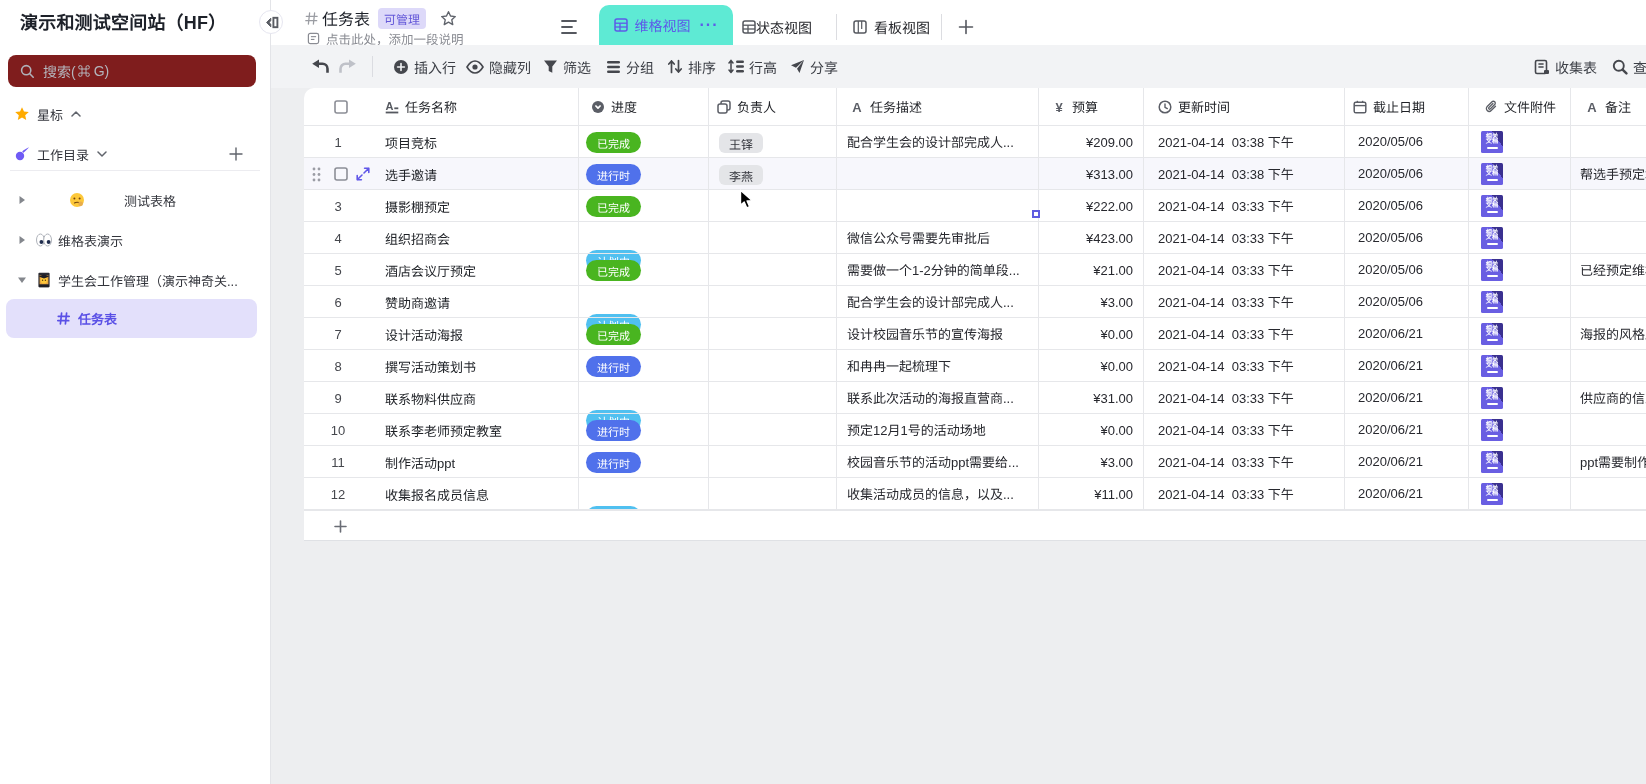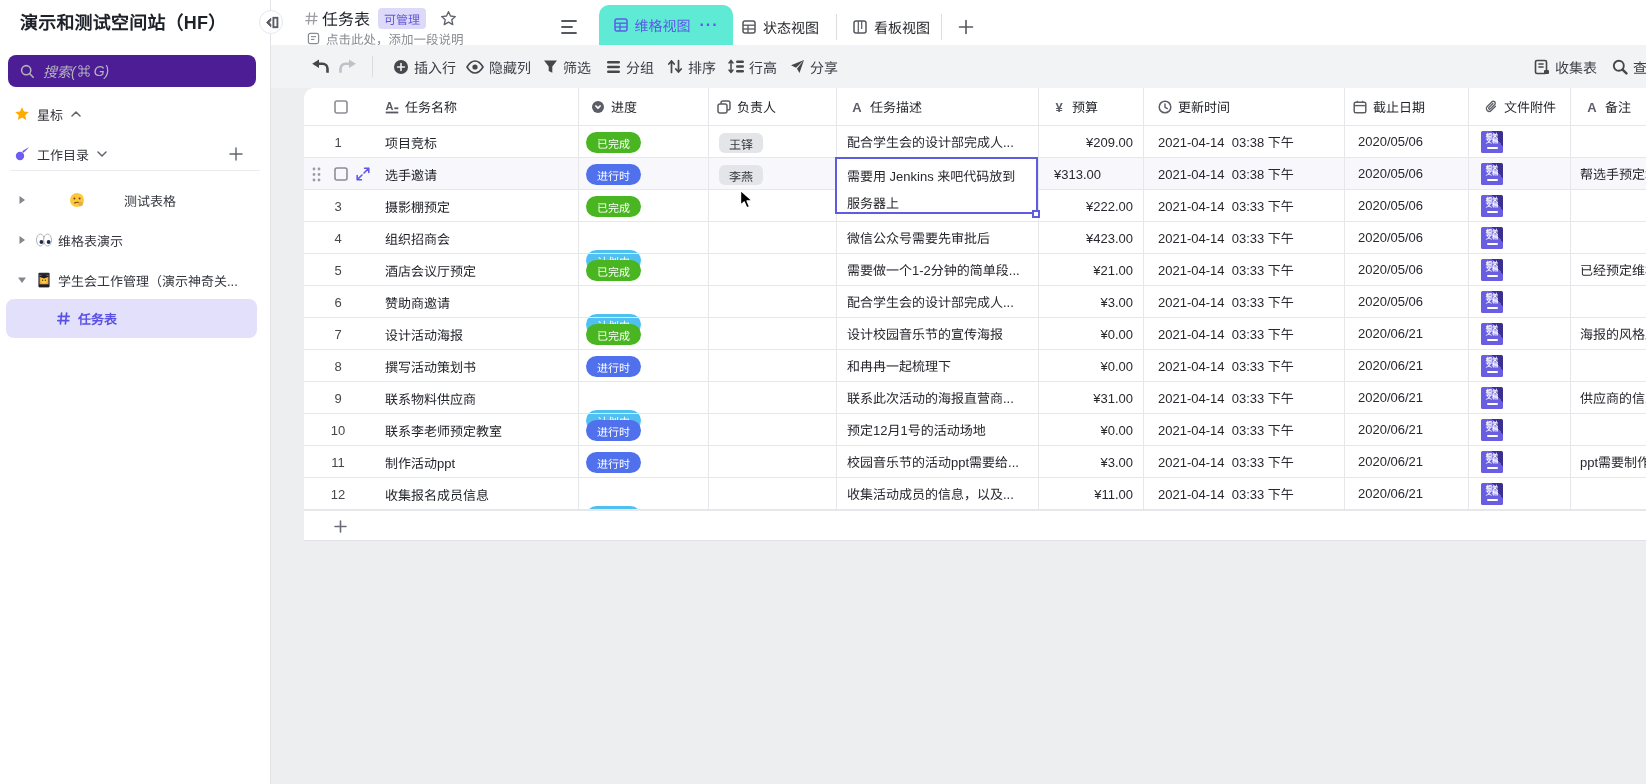--- a/index.html
+++ b/index.html
@@ -4,21 +4,21 @@
 <style>
   * { margin:0; padding:0; box-sizing:border-box; }
   html,body { width:1646px; height:784px; overflow:hidden; }
   body { font-family:"Liberation Sans",sans-serif; background:#fff; position:relative; color:#1d2025; }
   .abs { position:absolute; }
   svg { display:block; }
 
   
   #sidebar { position:absolute; left:0; top:0; width:271px; height:784px; background:#fff; border-right:1px solid #e3e4e8; }
   #sb-title { position:absolute; left:20px; top:8px; font-size:18px; font-weight:bold; color:#1d2129; letter-spacing:0.2px; }
-  #sb-search { position:absolute; left:8px; top:55px; width:248px; height:32px; background:#4c1d95; border-radius:8px; display:flex; align-items:center; padding-left:12px;font-style:italic; }
+  #sb-search { position:absolute; left:8px; top:55px; width:248px; height:32px; background:#7f1d1d; border-radius:8px; display:flex; align-items:center; padding-left:12px; }
   #sb-search .ph { color:#b4b6bd; font-size:14px; margin-left:8px; }
   .sbrow { position:absolute; left:0; width:271px; height:24px; display:flex; align-items:center; font-size:13px; color:#33353c; }
   .tree-emoji { width:16px; height:16px; margin-right:6px; position:relative; }
 
   
   #main { position:absolute; left:271px; top:0; width:1375px; height:784px; background:#fff; }
   #collapse-btn { position:absolute; left:-12px; top:10px; width:24px; height:24px; background:#fff; border:1px solid #e6e6f0; border-radius:50%; z-index:5; display:flex; align-items:center; justify-content:center; }
   #doc-title { position:absolute; left:34px; top:6px; display:flex; align-items:center; }
   #doc-title .h { font-size:16px; font-weight:500; color:#1d2129; margin-left:4px; }
   #badge { background:#ddd9f9; color:#6357d8; font-size:12px; border-radius:4px; padding:2px 6px; margin-left:8px; }
@@ -190,21 +190,21 @@
     <span class="tabtxt" style="color:#5d5be8;margin-left:7px;font-weight:500">维格视图</span>
     <span style="color:#5d5be8;font-weight:bold;margin-left:9px;letter-spacing:1px">···</span>
   </div>
   <div class="abs" style="left:471px;top:17px;display:flex;align-items:center">
     <svg width="14" height="14" viewBox="0 0 14 14">
         <rect x="1" y="1" width="12" height="12" rx="2" fill="none" stroke="#55585f" stroke-width="1.5"></rect>
         <line x1="1" y1="5.2" x2="13" y2="5.2" stroke="#55585f" stroke-width="1.3"></line>
         <line x1="1" y1="9" x2="13" y2="9" stroke="#55585f" stroke-width="1.3"></line>
         <line x1="6" y1="5.2" x2="6" y2="13" stroke="#55585f" stroke-width="1.3"></line>
       </svg>
-    <span class="tabtxt" style="margin-left:7px;color:#27282d">状态视图</span>
+    <span class="tabtxt" style="color:#27282d">状态视图</span>
   </div>
   <div class="abs" style="left:565px;top:14px;width:1px;height:26px;background:#dcdde1"></div>
   <div class="abs" style="left:582px;top:17px;display:flex;align-items:center">
     <svg width="14" height="14" viewBox="0 0 14 14">
         <rect x="1" y="1" width="12" height="12" rx="2" fill="none" stroke="#55585f" stroke-width="1.5"></rect>
         <line x1="5.3" y1="1" x2="5.3" y2="13" stroke="#55585f" stroke-width="1.2"></line>
         <line x1="8.7" y1="1" x2="8.7" y2="9" stroke="#55585f" stroke-width="1.2"></line>
       </svg>
     <span class="tabtxt" style="margin-left:7px;color:#27282d">看板视图</span>
   </div>
@@ -318,21 +318,21 @@
             </span>
           </div>
 <div class="cell rownum" style="left:0;width:68px;top:70px;"></div>
 <div class="cell name" style="left:68px;width:206px;top:70px;">选手邀请</div>
 <div class="cell" style="left:274px;width:130px;top:69px;padding-left:8px;">
             <span class="pill p-doing">进行时</span>
           </div>
 <div class="cell" style="left:404px;width:128px;top:69px;padding-left:11px;">
             <span class="tag">李燕</span>
           </div>
-<div class="cell money" style="left:702px;width:105px;top:70px;">¥313.00</div>
+<div class="cell money" style="left:734px;width:105px;top:70px;">¥313.00</div>
 <div class="cell" style="left:839px;width:201px;top:69px;padding-left:15px;">2021-04-14&nbsp; 03:38 下午</div>
 <div class="cell" style="left:1040px;width:124px;top:69px;padding-left:14px;">2020/05/06</div>
 <div class="cell" style="left:1164px;width:102px;top:69px;padding-left:13px;">
             <span class="att">
               <span class="t">相关<br>文档</span>
               <span class="bar"></span>
             </span>
           </div>
 <div class="cell" style="left:1266px;width:80px;top:69px;padding-left:10px;overflow:hidden;white-space:nowrap;">帮选手预定场地</div>
 <div class="cell rownum" style="left:0;width:68px;top:102px;">3</div>
@@ -582,21 +582,20 @@
 <div class="hl" style="top:421px;"></div>
 <div class="vl" style="left:274px;height:422px;"></div>
 <div class="vl" style="left:404px;height:422px;"></div>
 <div class="vl" style="left:532px;height:422px;"></div>
 <div class="vl" style="left:734px;height:422px;"></div>
 <div class="vl" style="left:839px;height:422px;"></div>
 <div class="vl" style="left:1040px;height:422px;"></div>
 <div class="vl" style="left:1164px;height:422px;"></div>
 <div class="vl" style="left:1266px;height:422px;"></div>
 </div>
-      <div id="editbox">需要用 Jenkins 来吧代码放到服务器上</div>
       <div id="edithandle"></div>
     </div>
     <div id="addrow">
       <svg style="position:absolute;left:30px;top:9px" width="13" height="13" viewBox="0 0 13 13">
           <path d="M6.5 1 V12 M1 6.5 H12" stroke="#6a6d75" stroke-width="1.6" stroke-linecap="round"></path>
         </svg>
     </div>
   </div>
   <svg class="abs" style="left:468px;top:189px;z-index:9" width="15" height="21" viewBox="0 0 15 21">
       <path d="M1.5 1.2 L1.5 16.2 L5.2 12.9 L7.7 18.8 L10.6 17.6 L8.1 11.9 L13 11.6 Z" fill="#000" stroke="#fff" stroke-width="1.4" stroke-linejoin="round"></path>

